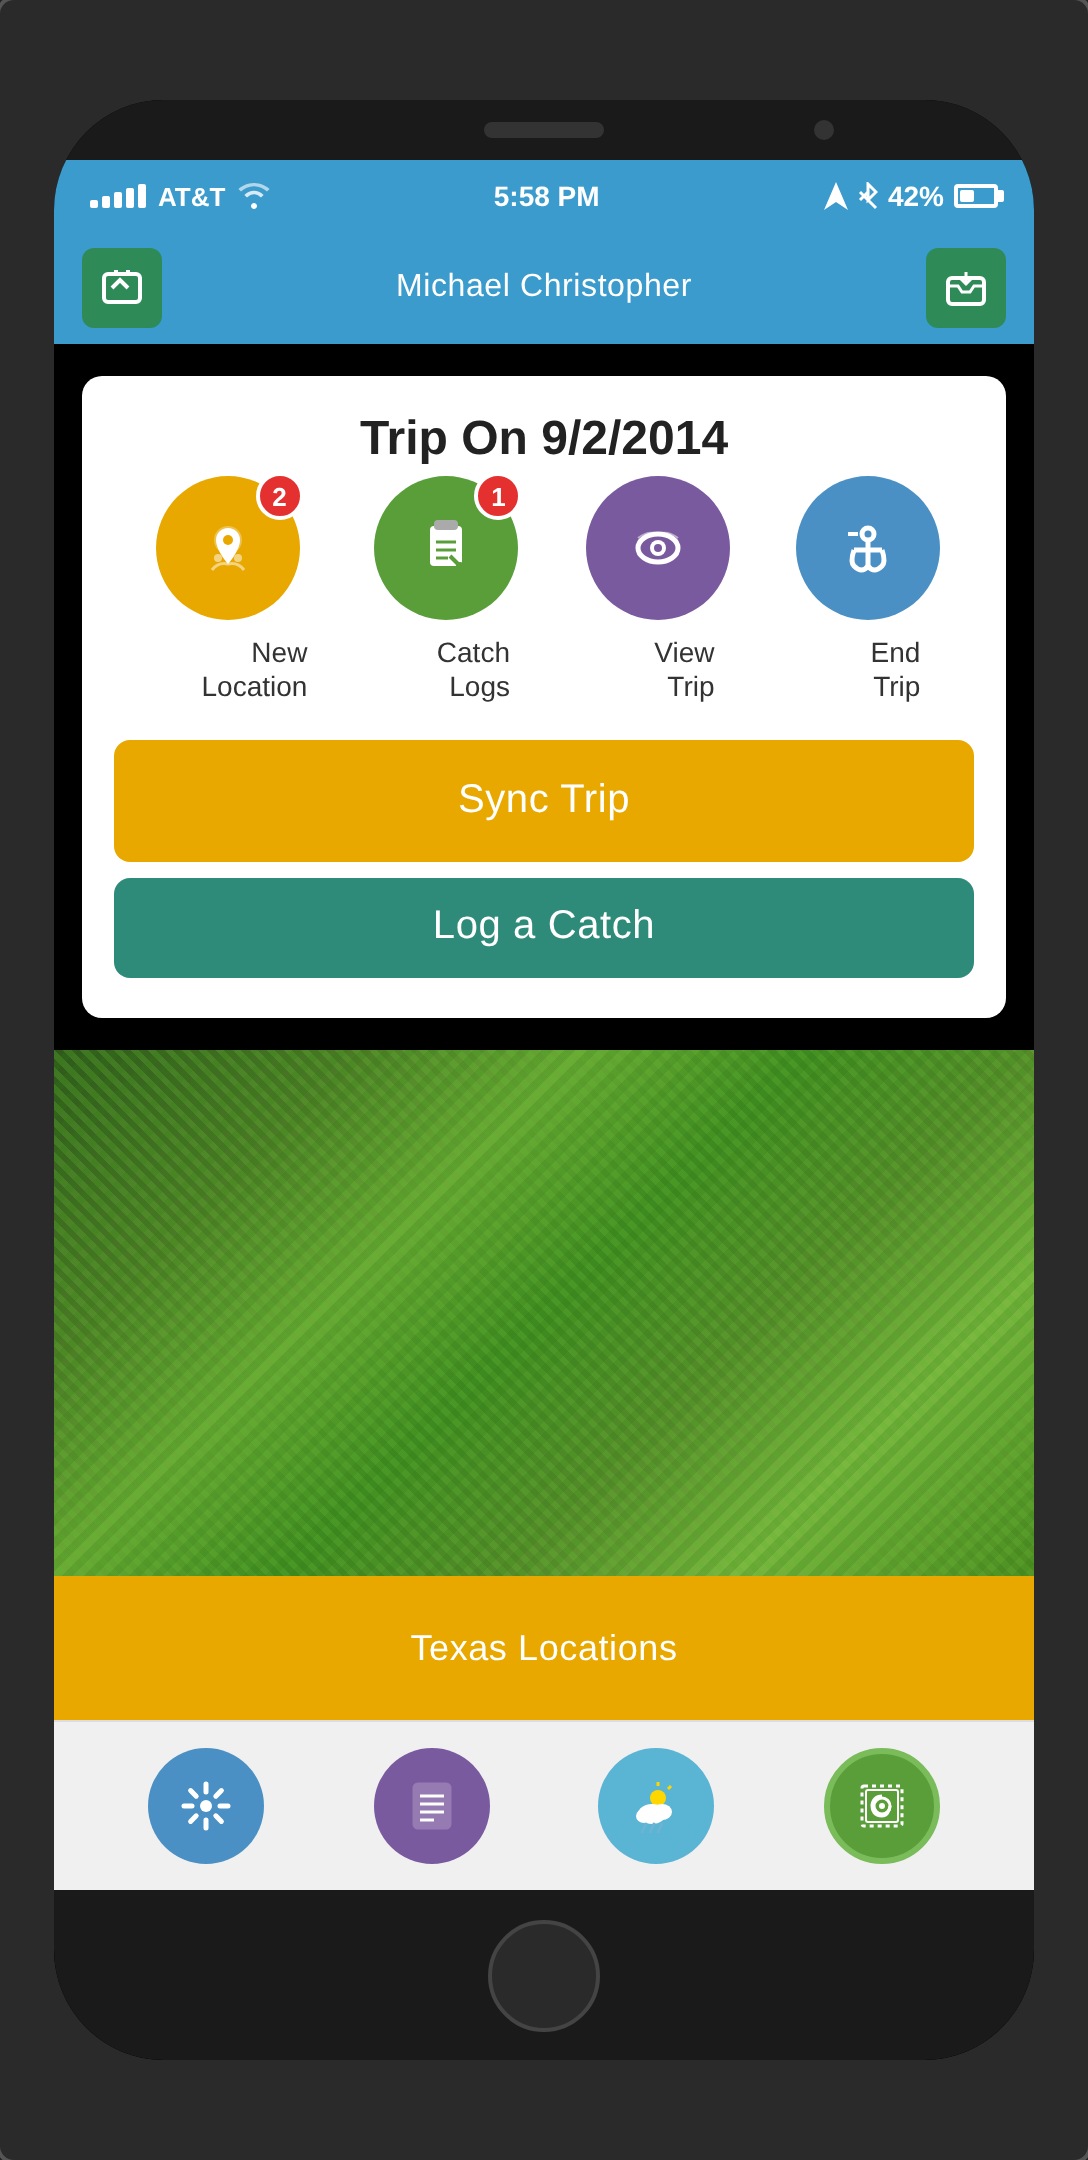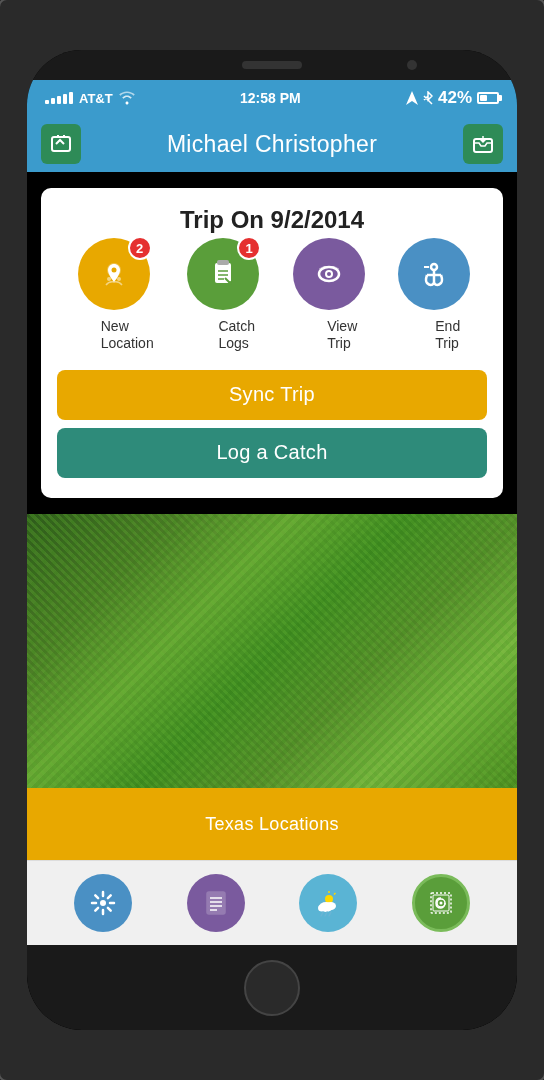--- a/index.html
+++ b/index.html
@@ -122,21 +122,21 @@
     .status-center {
       font-size: 14px;
       color: white;
       font-weight: 600;
     }
 
     .status-right {
       display: flex;
       align-items: center;
       gap: 5px;
-      font-size: 17px;
+      font-size: 14px;
       color: white;
       font-weight: 600;
     }
 
     .battery-icon {
       width: 22px;
       height: 12px;
       border: 2px solid white;
       border-radius: 2px;
       position: relative;
@@ -179,21 +179,21 @@
       background: #2e8b57;
       border-radius: 6px;
       display: flex;
       align-items: center;
       justify-content: center;
       color: white;
       font-size: 20px;
     }
 
     .header-title {
-      font-size: 23px;
+      font-size: 16px;
       color: white;
       font-weight: 400;
       letter-spacing: 0.3px;
     }
 
     .header-icon-right {
       width: 40px;
       height: 40px;
       background: #2e8b57;
       border-radius: 6px;
@@ -286,29 +286,29 @@
       font-weight: 700;
       display: flex;
       align-items: center;
       justify-content: center;
       border: 2px solid white;
     }
 
     .action-label {
       font-size: 14px;
       color: #333;
-      text-align: left;
+      text-align: right;
       line-height: 1.2;
       margin-left: 27px;
     }
 
     
     .btn-sync {
       width: 100%;
-      height: 50px;
+      height: 61px;
       background: #e8a800;
       border: none;
       border-radius: 8px;
       color: white;
       font-size: 20px;
       font-weight: 400;
       cursor: pointer;
       margin-bottom: 8px;
       letter-spacing: 0.3px;
     }
@@ -460,21 +460,21 @@
           <span style="height:12px"></span>
         </div>
         <span>AT&amp;T</span>
 
         <svg width="16" height="14" viewBox="0 0 16 14" fill="white">
           <path d="M8 10.5c.8 0 1.5.7 1.5 1.5S8.8 13.5 8 13.5 6.5 12.8 6.5 12 7.2 10.5 8 10.5z"></path>
           <path d="M4.5 7.8C5.6 6.7 6.8 6.1 8 6.1s2.4.6 3.5 1.7l1.3-1.3C11.3 5 9.7 4.4 8 4.4S4.7 5 3.2 6.5l1.3 1.3z" opacity="0.8"></path>
           <path d="M1.5 4.8C3.1 3.2 5.5 2.1 8 2.1s4.9 1.1 6.5 2.7l1.3-1.3C14 1.9 11.2.5 8 .5S2 1.9.2 3.5L1.5 4.8z" opacity="0.6"></path>
         </svg>
       </div>
-      <div class="status-center">12:58 PM</div>
+      <div class="status-center">5:58 PM</div>
       <div class="status-right">
 
         <svg width="12" height="14" viewBox="0 0 12 14" fill="white">
           <path d="M6 0L12 14L6 10L0 14Z"></path>
         </svg>
 
         <svg width="10" height="14" viewBox="0 0 10 14" fill="white">
           <path d="M5 1L9 5L5 9V1zM5 9L9 13L5 9M5 5L1 9M5 9L1 5" stroke="white" stroke-width="1.5" fill="none"></path>
         </svg>
         <span>42%</span>

